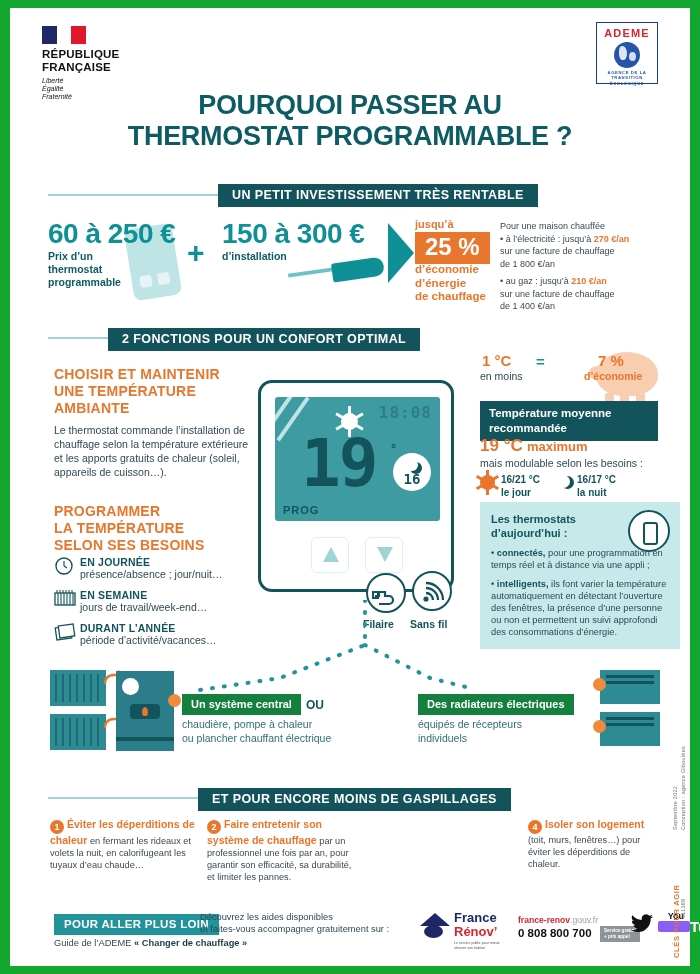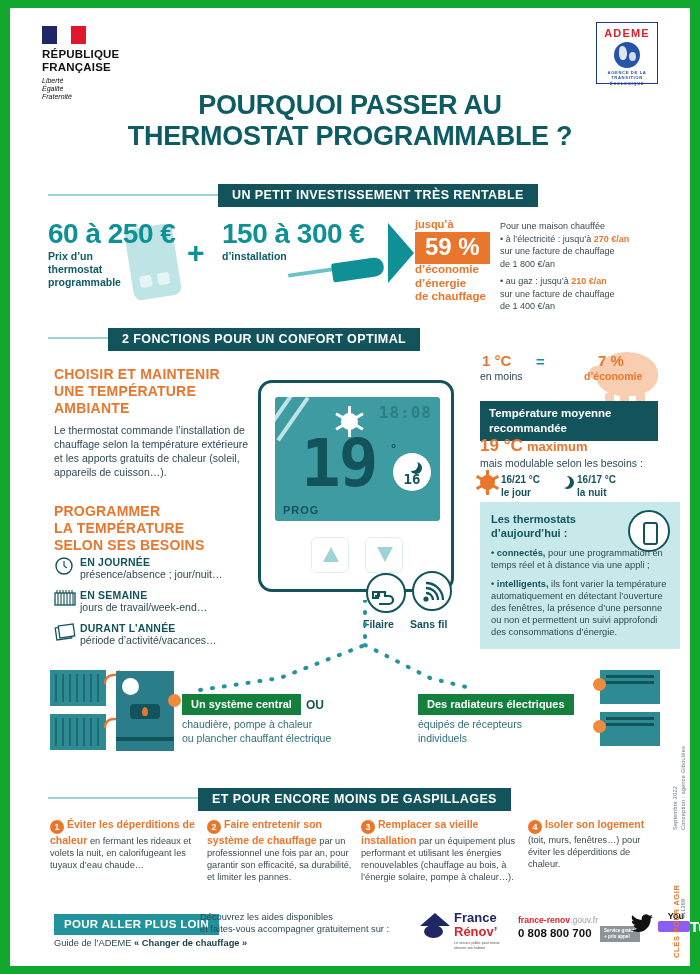--- a/index.html
+++ b/index.html
@@ -224,21 +224,21 @@
 
   <div class="screw">
         <div class="shaft"></div>
         <div class="handle"></div>
       </div>
   <div class="big-price" style="left:212px; top:210px;">150 à 300 €</div>
   <div class="sub-b" style="left:212px; top:242px;">d’installation</div>
 
   <div class="arrow-tri"></div>
   <div class="orange" style="position:absolute; left:405px; top:210px; font-size:11px; font-weight:bold;">jusqu’à</div>
-  <div class="pct-box">59 %</div>
+  <div class="pct-box">25 %</div>
   <div class="orange" style="position:absolute; left:405px; top:255px; font-size:11.5px; font-weight:bold; line-height:13.5px;">
     <div>d’économie</div>
     <div>d’énergie</div>
     <div>de chauffage</div>
   </div>
 
   <div class="bullets" style="left:490px; top:212px; width:160px;">
     <div>Pour une maison chauffée</div>
     <div><span>• à l’électricité : jusqu’à </span><b>270 €/an</b></div>
     <div>sur une facture de chauffage</div>
@@ -465,23 +465,20 @@
 
   <div class="band" style="left:38px; top:789px; width:150px;"></div>
   <div class="banner" style="left:188px; top:780px;">ET POUR ENCORE MOINS DE GASPILLAGES</div>
 
   <div class="tip" style="left:40px; top:810px;">
     <span class="num">1</span><b>Éviter les déperditions de chaleur</b><span> en fermant les rideaux et volets la nuit, en calorifugeant les tuyaux d’eau chaude…</span>
   </div>
   <div class="tip" style="left:197px; top:810px;">
     <span class="num">2</span><b>Faire entretenir son système de chauffage</b><span> par un professionnel une fois par an, pour garantir son efficacité, sa durabilité, et limiter les pannes.</span>
   </div>
-  <div class="tip" style="left:351px; top:810px; width:160px;">
-    <span class="num">3</span><b>Remplacer sa vieille installation</b><span> par un équipement plus performant et utilisant les énergies renouvelables (chauffage au bois, à l’énergie solaire, pompe à chaleur…).</span>
-  </div>
   <div class="tip" style="left:518px; top:810px; width:135px;">
     <span class="num">4</span><b>Isoler son logement</b><span> (toit, murs, fenêtres…) pour éviter les déperditions de chaleur.</span>
   </div>
 
   <div class="foot-tag">POUR ALLER PLUS LOIN</div>
   <div class="foot-txt">
     <div>Découvrez les aides disponibles</div>
     <div>et faites-vous accompagner gratuitement sur :</div>
   </div>
   <div class="foot-guide">

